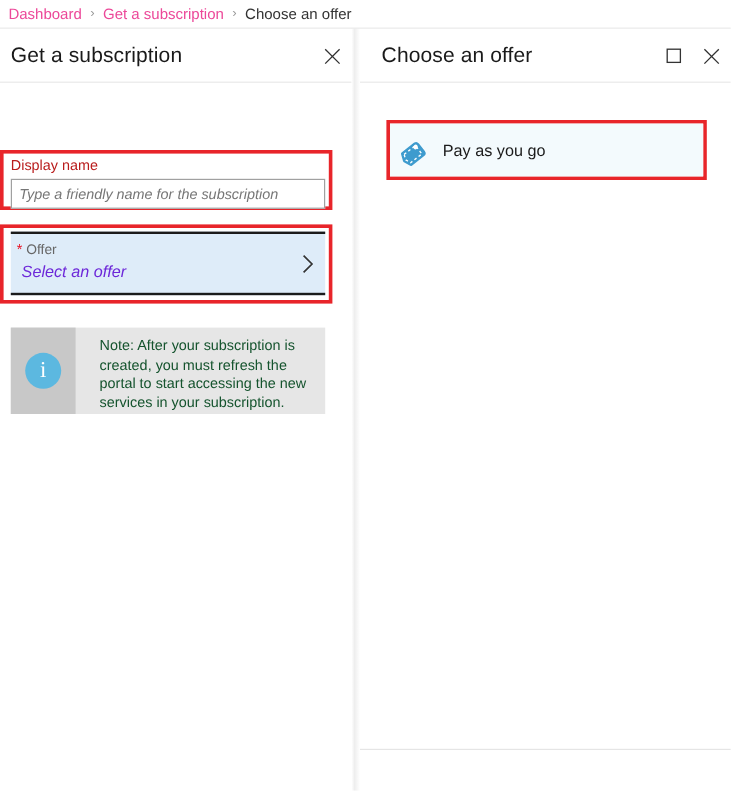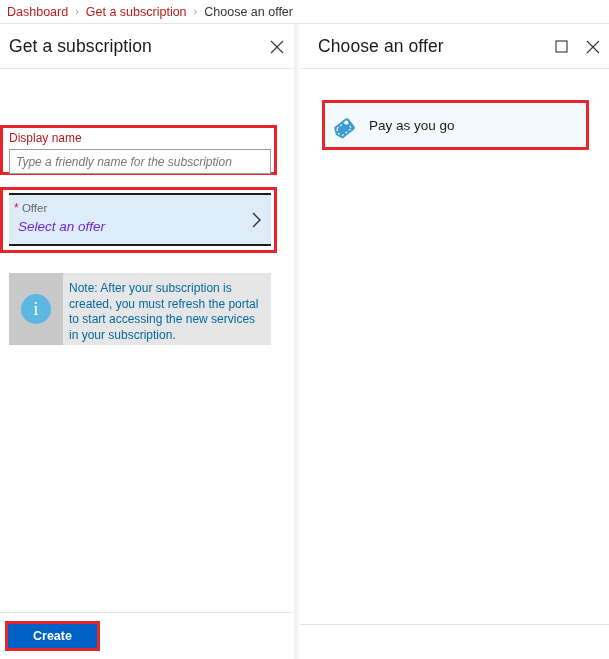--- a/index.html
+++ b/index.html
@@ -24,21 +24,21 @@
     width: 609px; height: 24px;
     background: #ffffff;
     border-bottom: 1px solid #e6e6e6;
     display: flex;
     align-items: center;
     padding-left: 7px;
     box-sizing: border-box;
     white-space: nowrap;
   }
   .crumb-link {
-    color: #b91c1c;
+    color: #ec4899;
     font-size: 12.5px;
     cursor: pointer;
   }
   .crumb-current {
     color: #333333;
     font-size: 12.5px;
   }
   .crumb-sep {
     color: #999999;
     font-size: 11px;
@@ -205,24 +205,24 @@
     align-items: center;
     justify-content: center;
     font-family: "Liberation Serif", serif;
     font-size: 19px;
     line-height: 1;
     padding-bottom: 2px;
     box-sizing: border-box;
   }
   #note-text {
     flex: 1;
-    padding: 8px 8px 0 6px;
+    padding: 8px 8px 0 20px;
     font-size: 12px;
     line-height: 15.5px;
-    color: #0369a1;
+    color: #14532d;
   }
 
   
   #left-footer {
     position: absolute;
     left: 0; bottom: 0;
     width: 293px;
     height: 47px;
     border-top: 1px solid #e5e5e5;
     box-sizing: border-box;
@@ -339,24 +339,20 @@
 
     <div id="note-box" style="top:204px;">
       <div id="note-icon-band">
         <div id="note-circle">i</div>
       </div>
       <div id="note-text">Note: After your subscription is created, you must refresh the portal to start accessing the new services in your subscription.</div>
     </div>
 
   </div>
 
-  <div id="left-footer">
-    <div id="create-outline"></div>
-    <button id="create-button">Create</button>
-  </div>
 
 </div>
 
 <div id="blade-divider"></div>
 
 <div id="blade-right">
 
   <div class="blade-header">
     <span class="blade-title">Choose an offer</span>
     <div class="hdr-actions">

